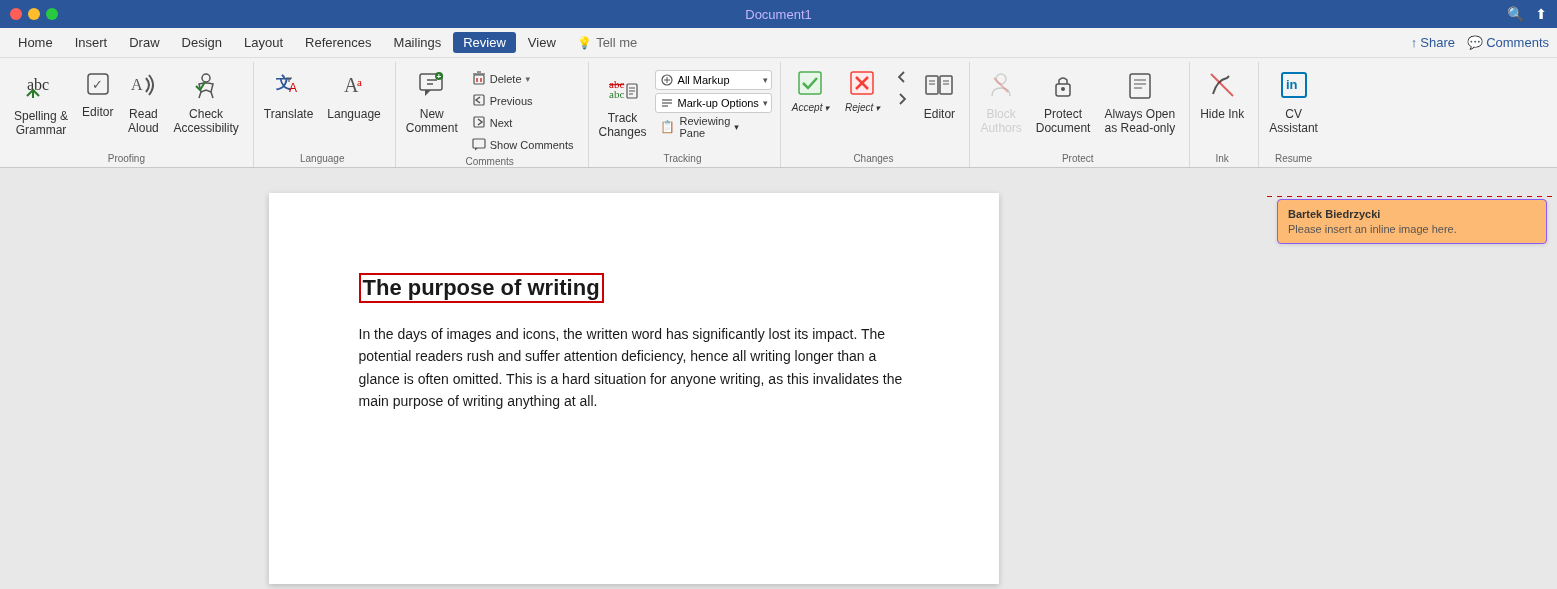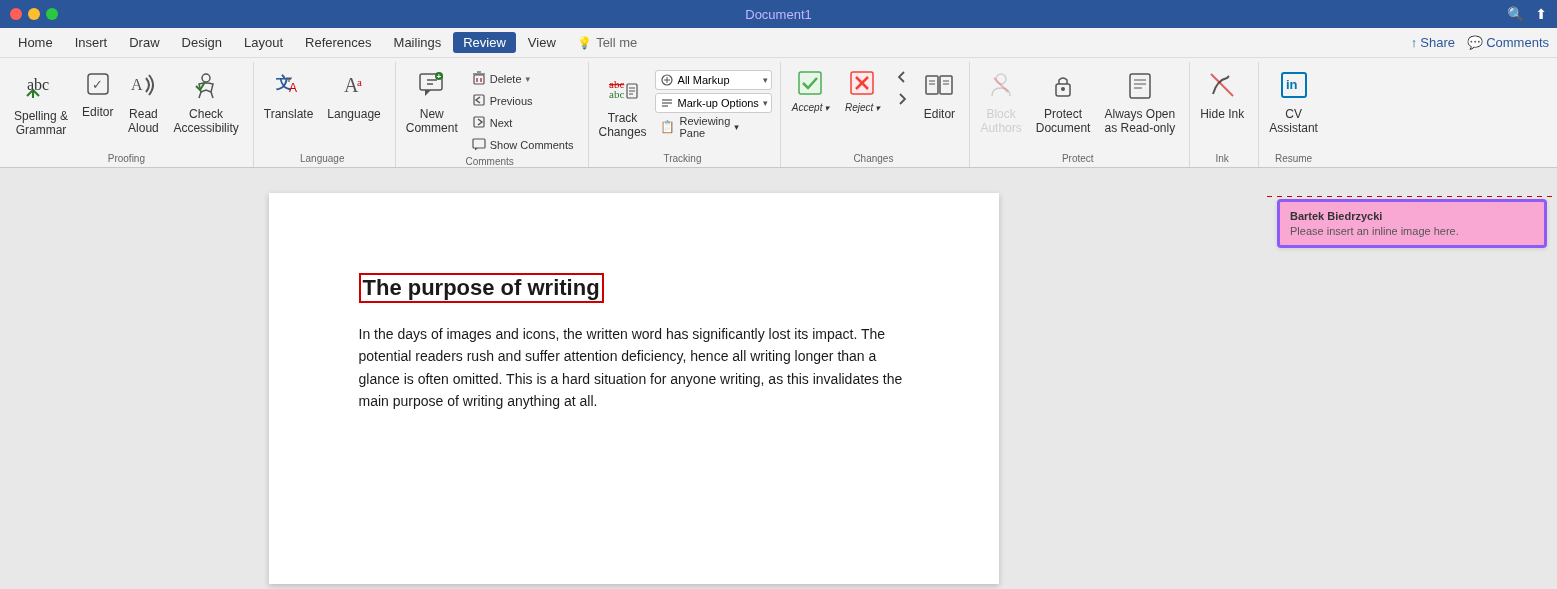--- a/index.html
+++ b/index.html
@@ -603,21 +603,21 @@
     </div>
   </div>
 
   <div style="width:290px; padding:15px 10px; position:relative; flex-shrink:0;">
 
     <div style="
       position:absolute; top:28px; left:0; right:0; height:1px;
       background: repeating-linear-gradient(to right, #c00 0, #c00 5px, transparent 5px, transparent 10px);
     "></div>
     <div style="
-      background:#f9a8d4; border:3px solid #8b5cf6; border-radius:4px;
+      background:#fdba74; border:1px solid #8b5cf6; border-radius:4px;
       padding:8px 10px; margin-top:16px;
       box-shadow: 0 1px 4px rgba(0,0,0,0.12);
     ">
       <div class="comment-author">Bartek Biedrzycki</div>
       <div class="comment-text">Please insert an inline image here.</div>
     </div>
   </div>
 </div>
 
 </body></html>

